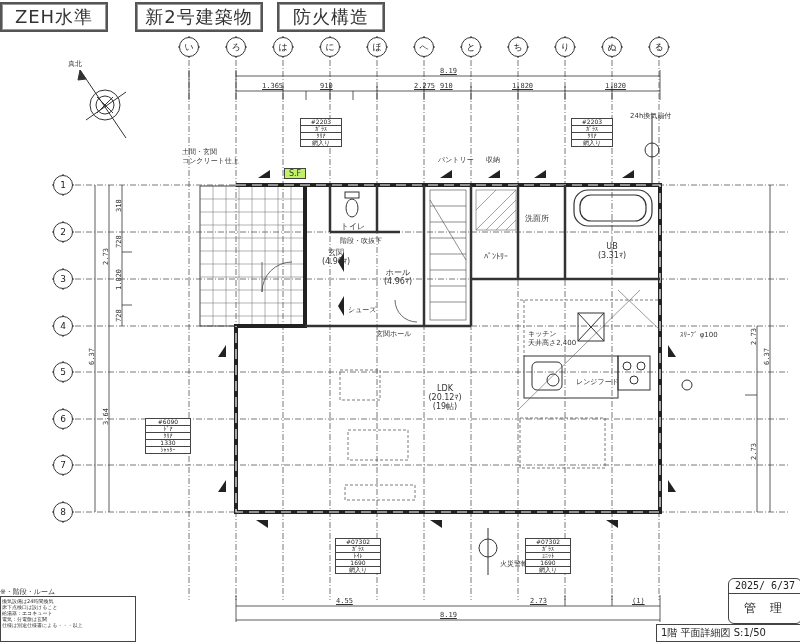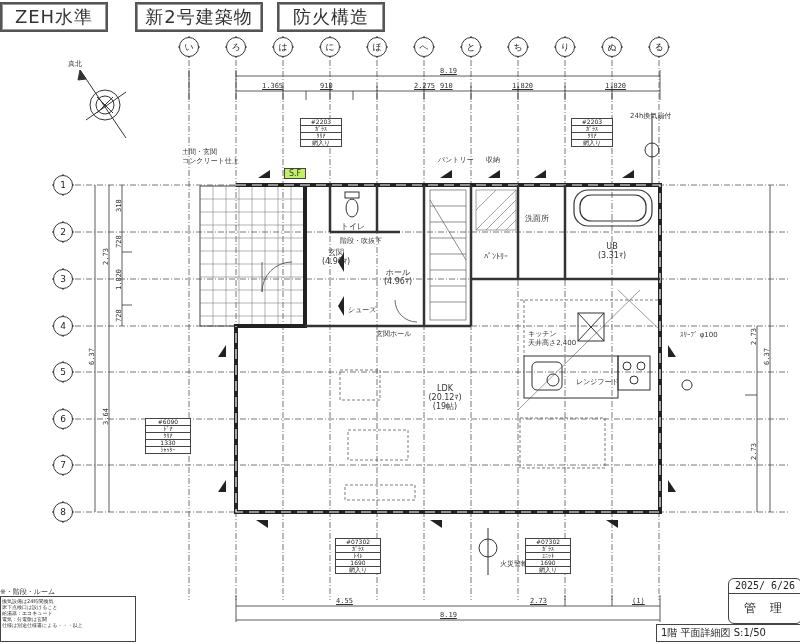--- a/index.html
+++ b/index.html
@@ -389,16 +389,16 @@
 <div class="lbl" style="left:0;top:588px;">※・階段・ルーム</div>
 <div class="note">
   <div>換気設備は24時間換気</div>
   <div>床下点検口は設けること</div>
   <div>給湯器：エコキュート</div>
   <div>電気：分電盤は玄関</div>
   <div>仕様は別途仕様書による・・・以上</div>
 </div>
 
 <div class="stamp">
-  <div class="date">2025/ 6/26</div>
+  <div class="date">2025/ 6/37</div>
   <div class="kanri">管理</div>
 </div>
 <div class="title-block">1階 平面詳細図 S:1/50</div>
 
 </body></html>

